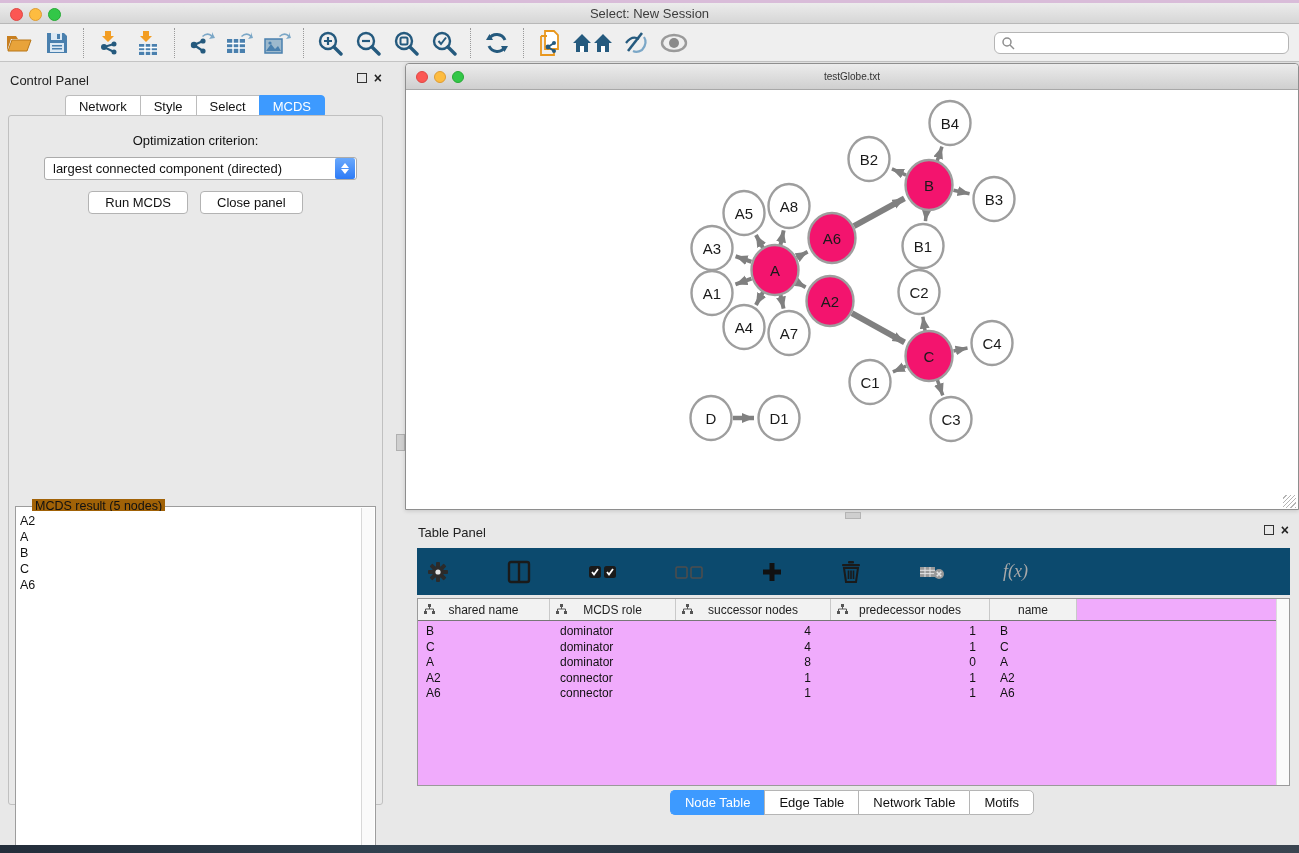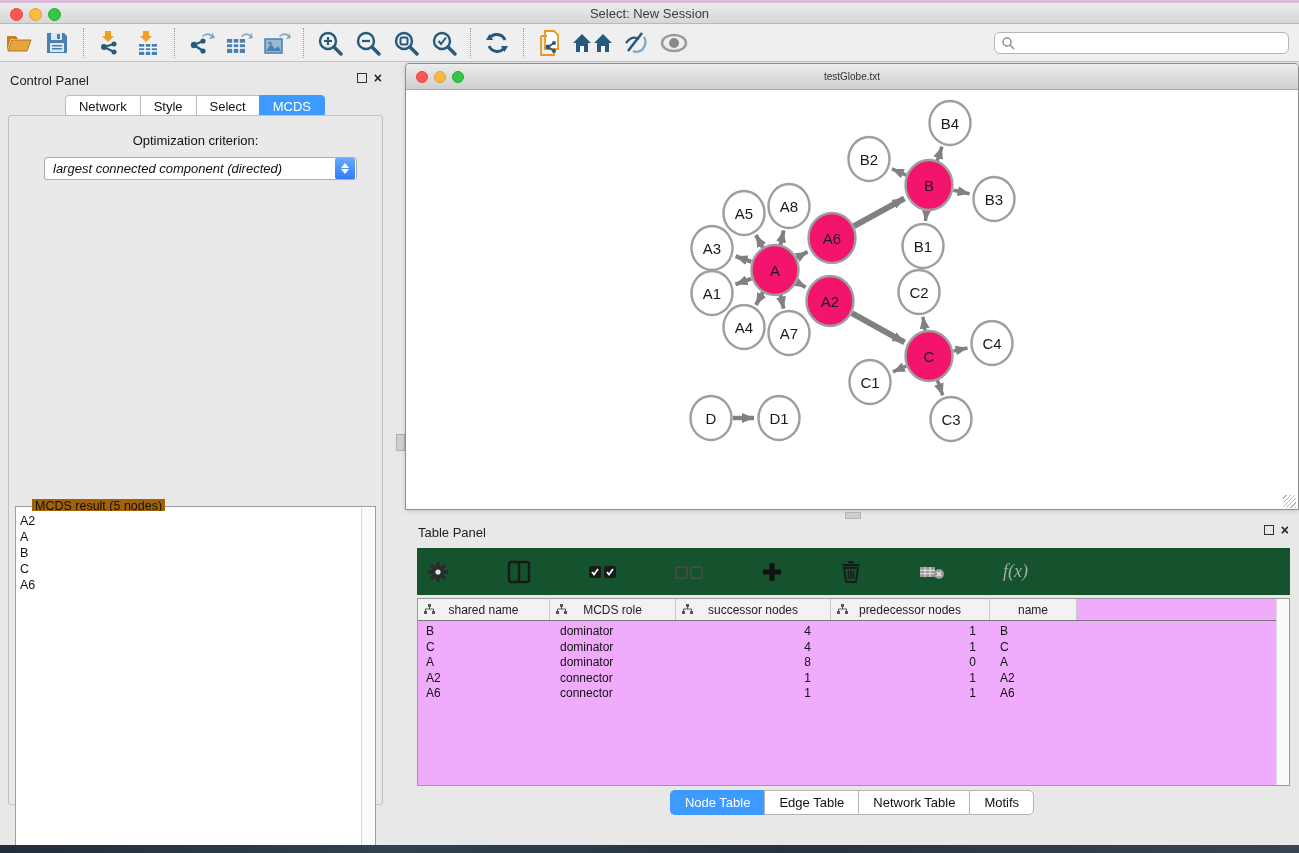--- a/index.html
+++ b/index.html
@@ -39,21 +39,21 @@
   .cp-tab { font-size:13px; color:#111; background:#fff; border:1px solid #bcbcbc; border-right:none;
             padding:3px 13px; }
   .cp-tab:first-child { border-radius:4px 0 0 4px; }
   .cp-tab:last-child { border-right:1px solid #bcbcbc; border-radius:0 4px 4px 0; }
   .cp-tab.active { background:#3d9aff; border-color:#3d9aff; color:#fff; }
   .cp-body { position:absolute; left:8px; top:53px; width:375px; height:690px; background:#e9e9e9;
              border:1px solid #c0c0c0; border-radius:3px; }
   .opt-label { position:absolute; left:0; top:17px; width:100%; text-align:center; font-size:13px; color:#111; }
   .cp-select { position:absolute; left:35px; top:41px; width:313px; height:23px; background:#fff;
                border:1px solid #ababab; border-radius:3px; display:flex; align-items:center; }
-  .cp-select .sel-text { flex:1; font-size:13px; color:#111; padding-left:8px; white-space:nowrap;font-style:italic; }
+  .cp-select .sel-text { flex:1; font-size:13px; color:#111; padding-left:8px; white-space:nowrap; }
   .sel-stepper { width:20px; height:21px; border-radius:2px 2px 2px 2px; margin-right:1px;
                  background:linear-gradient(#6aa9fc,#2d7bf7); display:flex; flex-direction:column;
                  align-items:center; justify-content:center; gap:1px; }
   .tri-up { width:0; height:0; border-left:4px solid transparent; border-right:4px solid transparent;
             border-bottom:5px solid #fff; }
   .tri-down { width:0; height:0; border-left:4px solid transparent; border-right:4px solid transparent;
               border-top:5px solid #fff; }
   .cp-buttons { position:absolute; left:0; top:75px; width:100%; display:flex; justify-content:center; gap:12px; }
   .btn { background:#fff; border:1px solid #b3b3b3; border-radius:4px; font-size:13px; color:#111;
          padding:3px 16px; }
@@ -84,21 +84,21 @@
   .net-canvas { position:absolute; left:1px; top:27px; width:890px; height:418px; background:#fff; }
   .resize-grip { position:absolute; right:1px; bottom:1px; width:13px; height:13px;
                  background:repeating-linear-gradient(135deg, transparent 0 2px, #b5b5b5 2px 3px); }
   .h-divider-handle { position:absolute; left:845px; top:512px; width:16px; height:7px;
                       background:#cfcfcf; border:1px solid #b4b4b4; }
 
   
   .table-panel { position:absolute; left:405px; top:520px; width:894px; height:298px; background:#e8e8e8; }
   .tp-title { position:absolute; left:13px; top:5px; font-size:13px; color:#222; }
   .tp-winbtns { position:absolute; right:10px; top:5px; display:flex; gap:7px; align-items:center; }
-  .tp-toolbar { position:absolute; left:12px; top:28px; width:873px; height:47px; background:#14532d;
+  .tp-toolbar { position:absolute; left:12px; top:28px; width:873px; height:47px; background:#0c4a6e;
                 display:flex; align-items:center; padding-left:10px;gap:45px; }
   .tp-icon { height:30px; display:flex; align-items:center; justify-content:center; margin-right:13px; }
   .fx-label { font-family:"Liberation Serif", serif; font-style:italic; font-size:18px; color:#a9a9a9; }
   .tp-table { position:absolute; left:12px; top:78px; width:873px; height:188px; background:#f0abfc;
               border:1px solid #9a9a9a; overflow:hidden; }
   .thead { display:flex; height:22px; border-bottom:1px solid #777; }
   .th { background:#f2f2f2; border-right:1px solid #c9c9c9; display:flex; align-items:center;
         justify-content:center; gap:5px; font-size:12px; color:#222; position:relative; }
   .th .hicon { position:absolute; left:6px; top:5px; }
   .tbody { padding-top:3px; }
@@ -304,20 +304,24 @@
       <div class="cp-tab active">MCDS</div>
     </div>
     <div class="cp-body">
       <div class="opt-label">Optimization criterion:</div>
       <div class="cp-select">
         <span class="sel-text">largest connected component (directed)</span>
         <span class="sel-stepper">
           <span class="tri-up"></span>
             <span class="tri-down"></span>
         </span>
+      </div>
+      <div class="cp-buttons">
+        <button class="btn">Run MCDS</button>
+        <button class="btn">Close panel</button>
       </div>
       <div class="mcds-fieldset">
         <span class="mcds-legend">MCDS result (5 nodes)</span>
         <div class="mcds-list">
             <div class="mcds-item">A2</div>
             <div class="mcds-item">A</div>
             <div class="mcds-item">B</div>
             <div class="mcds-item">C</div>
             <div class="mcds-item">A6</div>
           </div>

